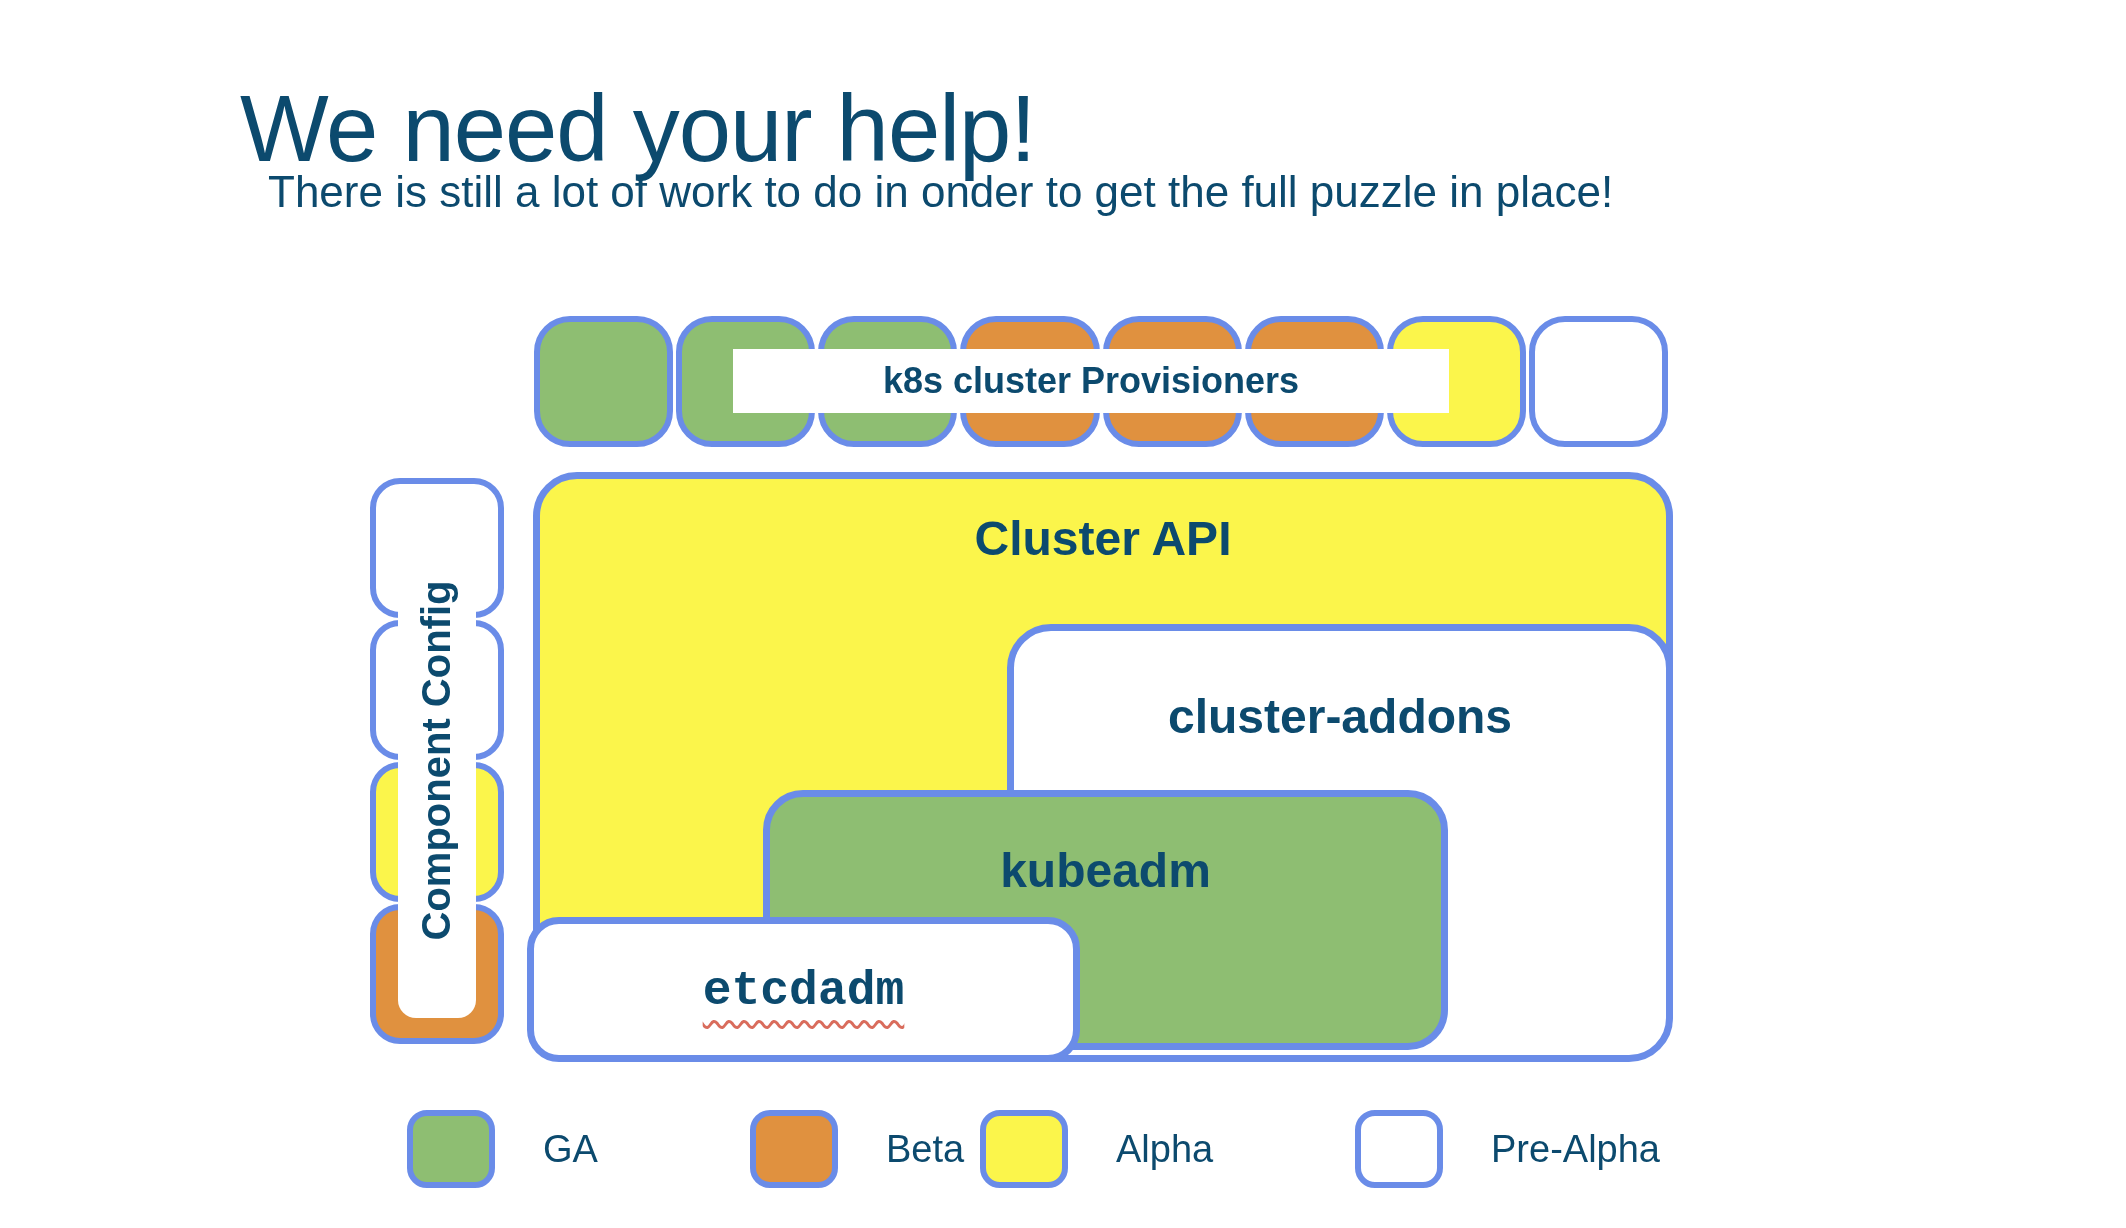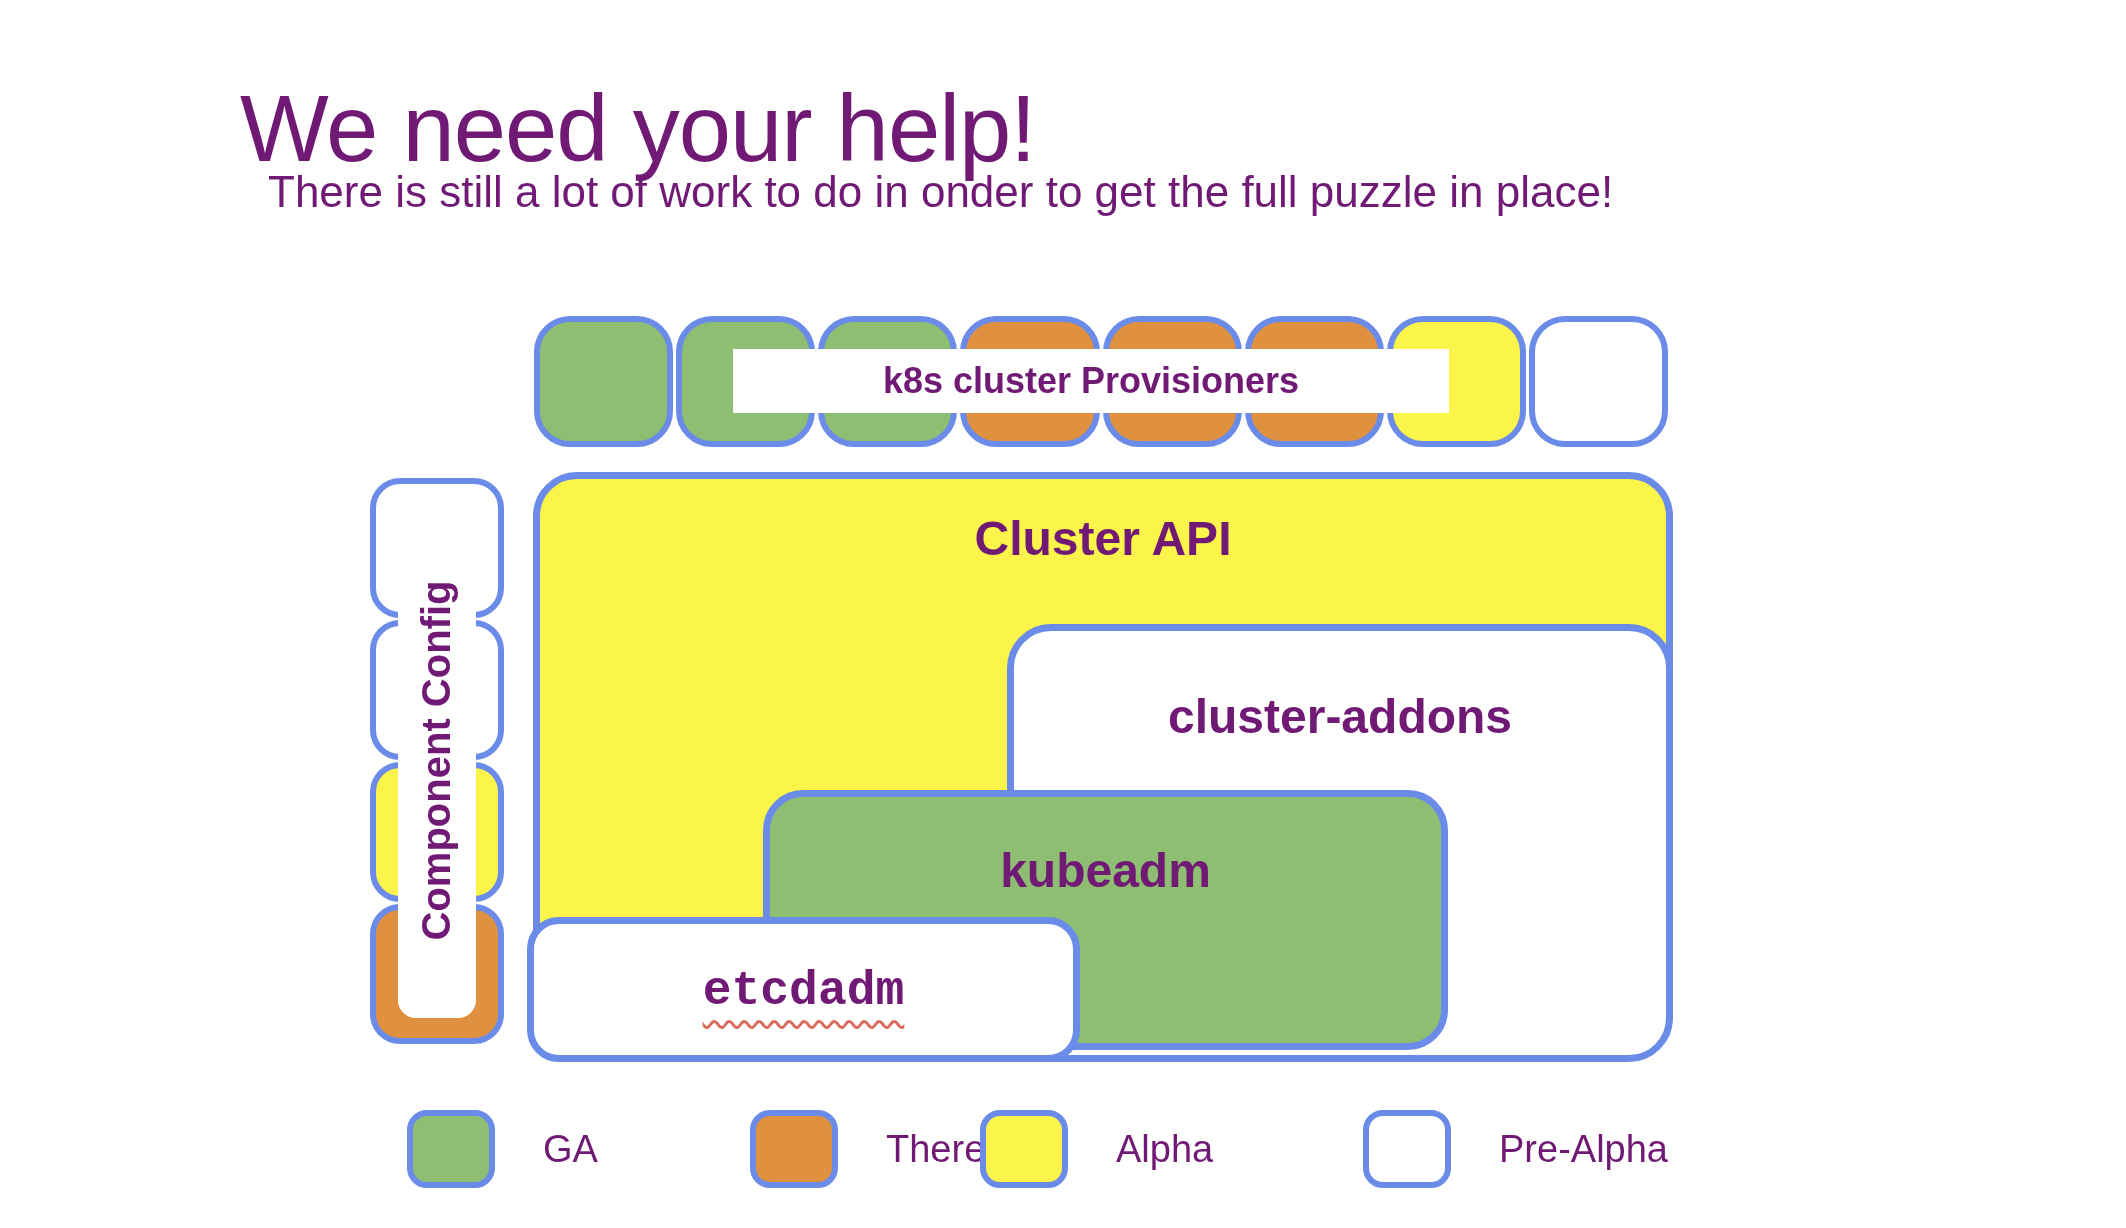--- a/index.html
+++ b/index.html
@@ -1,18 +1,18 @@
 <!DOCTYPE html>
 <html style="--blue: #6a8ce8; --squiggle: #d96c5c;"><head>
 <meta charset="utf-8">
 <style>
   html,body { margin:0; padding:0; background:#fff; }
   .slide {
     position:relative; width:2126px; height:1228px; background:#ffffff;
-    font-family:"Liberation Sans", "DejaVu Sans", sans-serif; color:#701a75;
+    font-family:"Liberation Sans", "DejaVu Sans", sans-serif; color:#0c4a6e;
     overflow:hidden;
   }
   * { box-sizing:border-box; }
 
   .title {
     position:absolute; left:240px; top:14px;
     font-size:94px; font-weight:400; letter-spacing:-1px; line-height:1.1;
   }
   .subtitle {
     position:absolute; left:244px; top:166px;
@@ -117,25 +117,25 @@
     <span class="squiggle">etcdadm</span>
   </div>
 
   <div id="legend">
       <div class="legend-item" style="left: 407px;">
         <div class="legend-swatch" style="background: rgb(142, 190, 114);"></div>
         <span class="legend-label">GA</span>
       </div>
       <div class="legend-item" style="left: 750px;">
         <div class="legend-swatch" style="background: rgb(224, 145, 63);"></div>
-        <span class="legend-label">There</span>
+        <span class="legend-label">Beta</span>
       </div>
       <div class="legend-item" style="left: 980px;">
         <div class="legend-swatch" style="background: rgb(251, 245, 75);"></div>
         <span class="legend-label">Alpha</span>
       </div>
-      <div class="legend-item" style="left: 1355px; margin-left: 8px;">
+      <div class="legend-item" style="left: 1355px;">
         <div class="legend-swatch" style="background: rgb(255, 255, 255);"></div>
         <span class="legend-label">Pre-Alpha</span>
       </div>
     </div>
 
 </div>
 
 </body></html>

